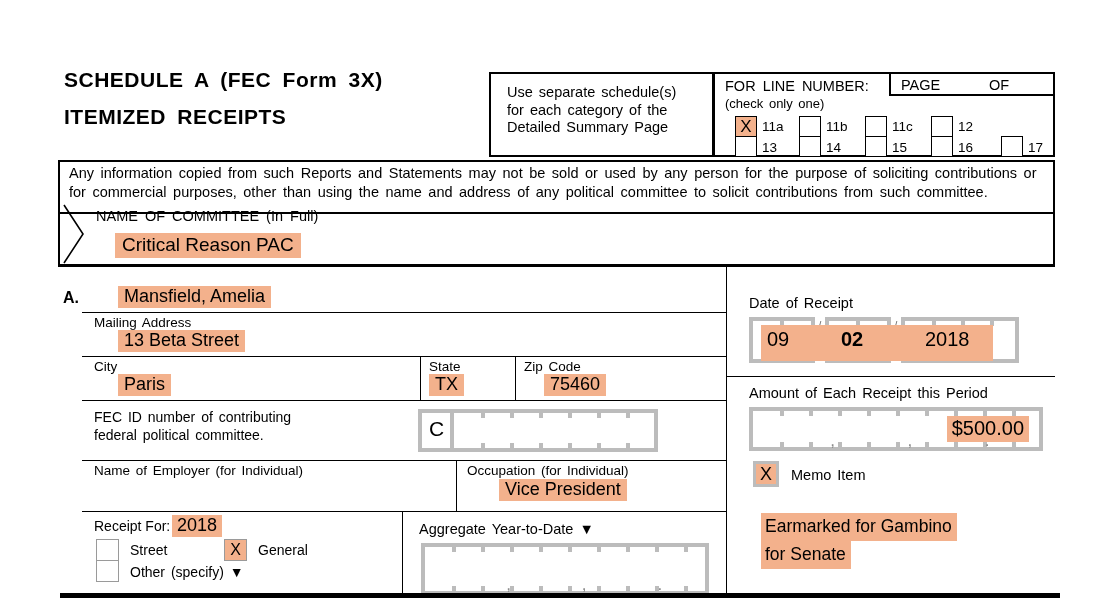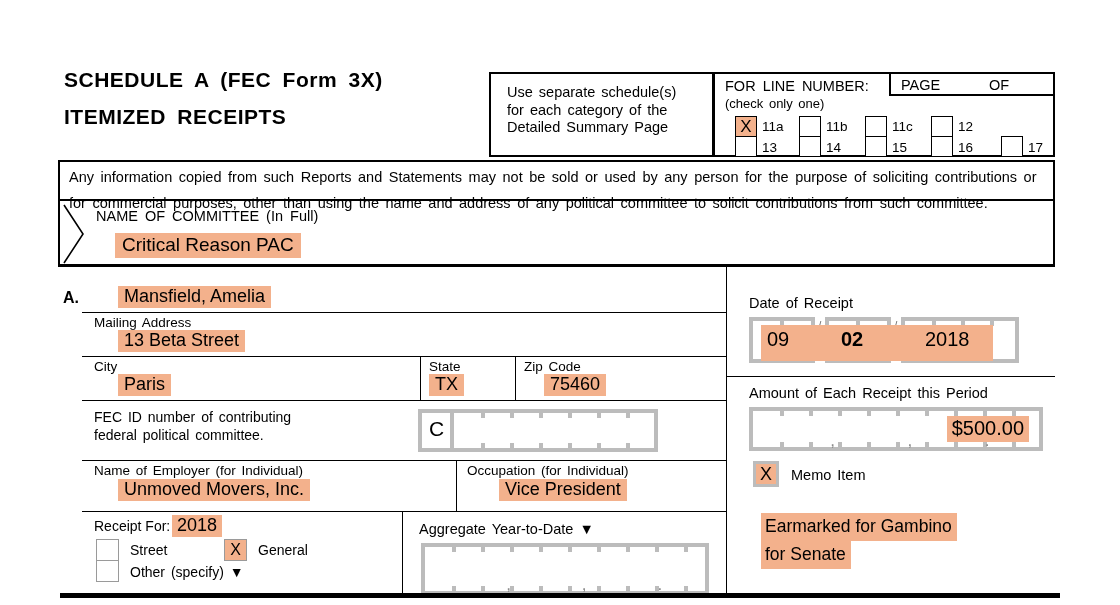--- a/index.html
+++ b/index.html
@@ -25,22 +25,22 @@
   .pageof .pg{position:absolute;left:10px;top:3px;}
   .pageof .of{position:absolute;left:98px;top:3px;}
   .cb{width:22px;height:21px;border:1.5px solid var(--ink);background:#fff;position:absolute;
       display:flex;align-items:center;justify-content:center;font-size:17px;line-height:1;}
   .cb.checked{background:var(--salmon);}
   .cb-label{position:absolute;font-size:13.5px;}
   
   .cbg{border:1.5px solid #9a9a9a;}
 
   
-  .notice{position:absolute;left:58px;top:160px;width:997px;height:41px;border:2px solid var(--ink);
-          padding:2px 8px 0 9px;font-size:14.5px;line-height:26px;word-spacing:2.5px;}
+  .notice{position:absolute;left:58px;top:160px;width:997px;height:54px;border:2px solid var(--ink);
+          padding:2px 8px 0 9px;font-size:14.5px;line-height:19px;word-spacing:2.5px;}
 
   
   .committee{position:absolute;left:58px;top:201px;width:997px;height:66px;
              border:2px solid var(--ink);border-top:none;border-bottom:3px solid var(--ink);}
   .committee .chev{position:absolute;left:3px;top:3px;}
   .committee .lbl{position:absolute;left:36px;top:7px;font-size:14.5px;word-spacing:3px;}
   .committee .val{position:absolute;left:55px;top:32px;font-size:19px;background:var(--salmon);padding:1px 7px 2px 7px;}
 
   
   .leftcol{position:absolute;left:58px;top:267px;width:668px;height:331px;}
@@ -216,21 +216,20 @@
         <div class="fec-cells">
           <div class="ticks-t"></div>
           <div class="ticks-b"></div>
         </div>
       </div>
     </div>
 
     <div class="row r-emp">
       <div class="cell-emp">
         <div class="flabel">Name of Employer (for Individual)</div>
-        <div class="fval">Unmoved Movers, Inc.</div>
       </div>
       <div class="cell-occ">
         <div class="flabel">Occupation (for Individual)</div>
         <div class="fval">Vice President</div>
       </div>
     </div>
 
     <div class="row r-rcpt">
       <div class="cell-rf">
         <div class="rf-lbl">Receipt For:</div>

